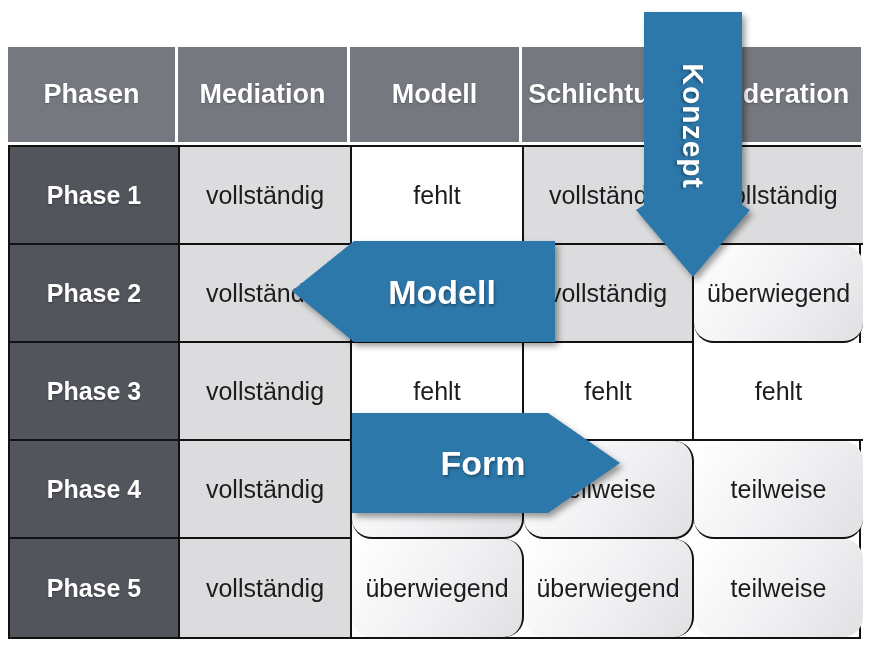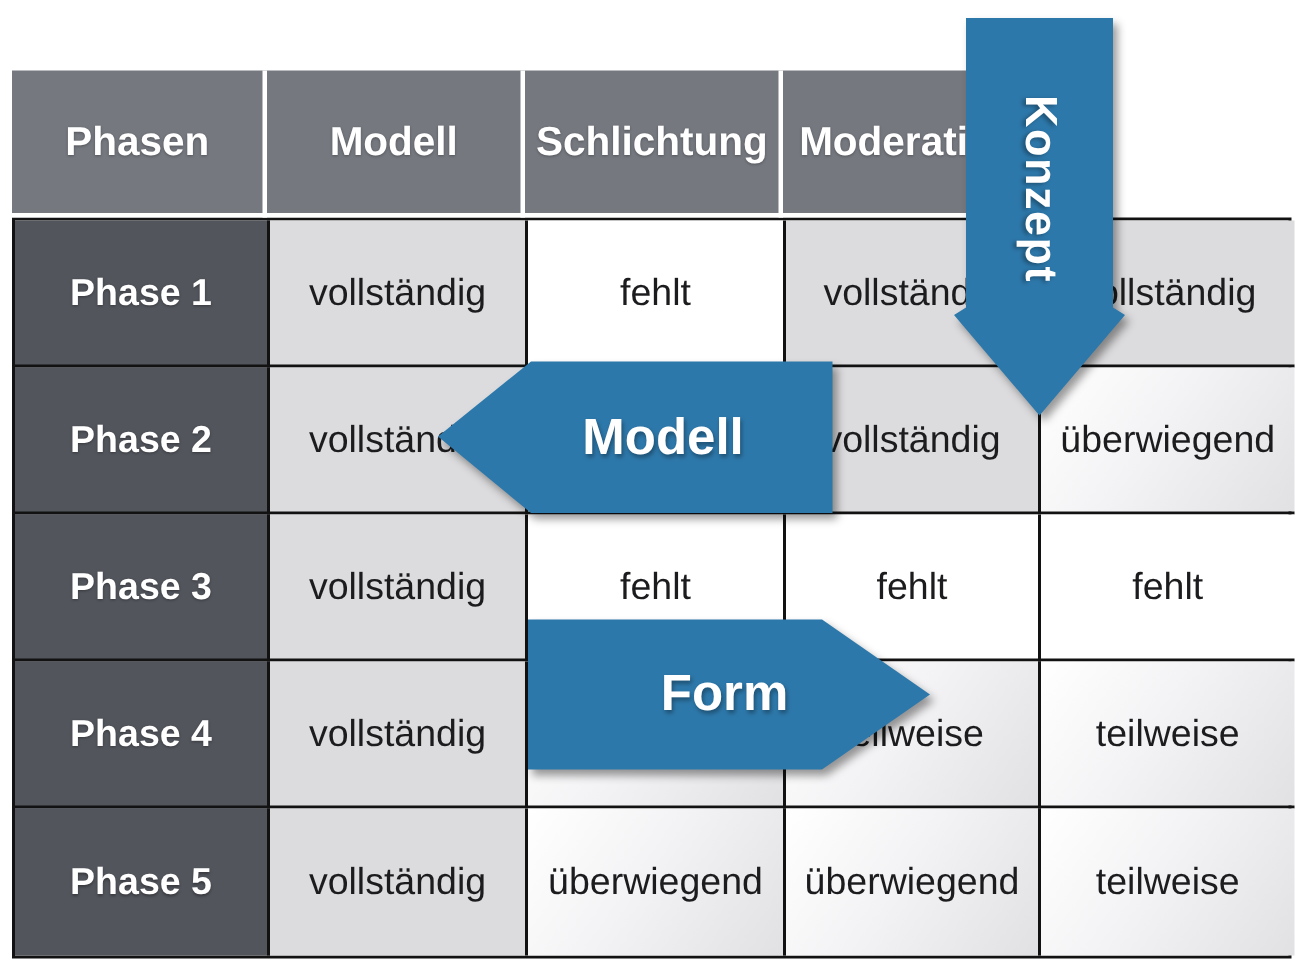--- a/index.html
+++ b/index.html
@@ -47,21 +47,21 @@
   }
   .cell:nth-child(5n){border-right:none;}
   .cell:nth-child(n+21){border-bottom:none;}
   .rowhead{
     background:var(--phase-gray);
     color:#ffffff;font-weight:bold;
     text-shadow:0 1px 2px rgba(0,0,0,0.35);
   }
   .bg-gray{background:var(--cell-gray);}
   .bg-white{background:#ffffff;}
-  .bg-grad{background:linear-gradient(125deg,#ffffff 0%,#f3f3f5 45%,#e1e1e4 100%);}
+  .bg-grad{background:linear-gradient(125deg,#ffffff 0%,#f3f3f5 45%,#e1e1e4 100%);border-radius:20px;}
   .arrow-box{position:absolute;z-index:5;}
   .arrow-box svg{display:block;overflow:visible;}
   .arrow-shape{
     fill:var(--arrow-blue);
     filter:drop-shadow(3px 4px 3px rgba(0,0,0,0.40));
   }
   .arrow-label{
     position:absolute;color:#ffffff;font-weight:bold;
     white-space:nowrap;
     text-shadow:1px 2px 3px rgba(0,0,0,0.35);
@@ -73,20 +73,21 @@
   }
   .label-modell{left:160px;top:61px;font-size:34px;}
   .label-form{left:100px;top:60px;font-size:34px;margin-left:41px;}
 </style>
 </head>
 <body>
 
 <div class="table-wrap">
   <div class="header-grid">
       <div class="header-cell">Phasen</div>
+      <div class="header-cell">Mediation</div>
       <div class="header-cell">Modell</div>
       <div class="header-cell">Schlichtung</div>
       <div class="header-cell">Moderation</div>
     </div>
   <div class="body-grid">
       <div class="cell rowhead">Phase 1</div>
       <div class="cell bg-gray">vollständig</div>
       <div class="cell bg-white">fehlt</div>
       <div class="cell bg-gray">vollständig</div>
       <div class="cell bg-gray">vollständig</div>

